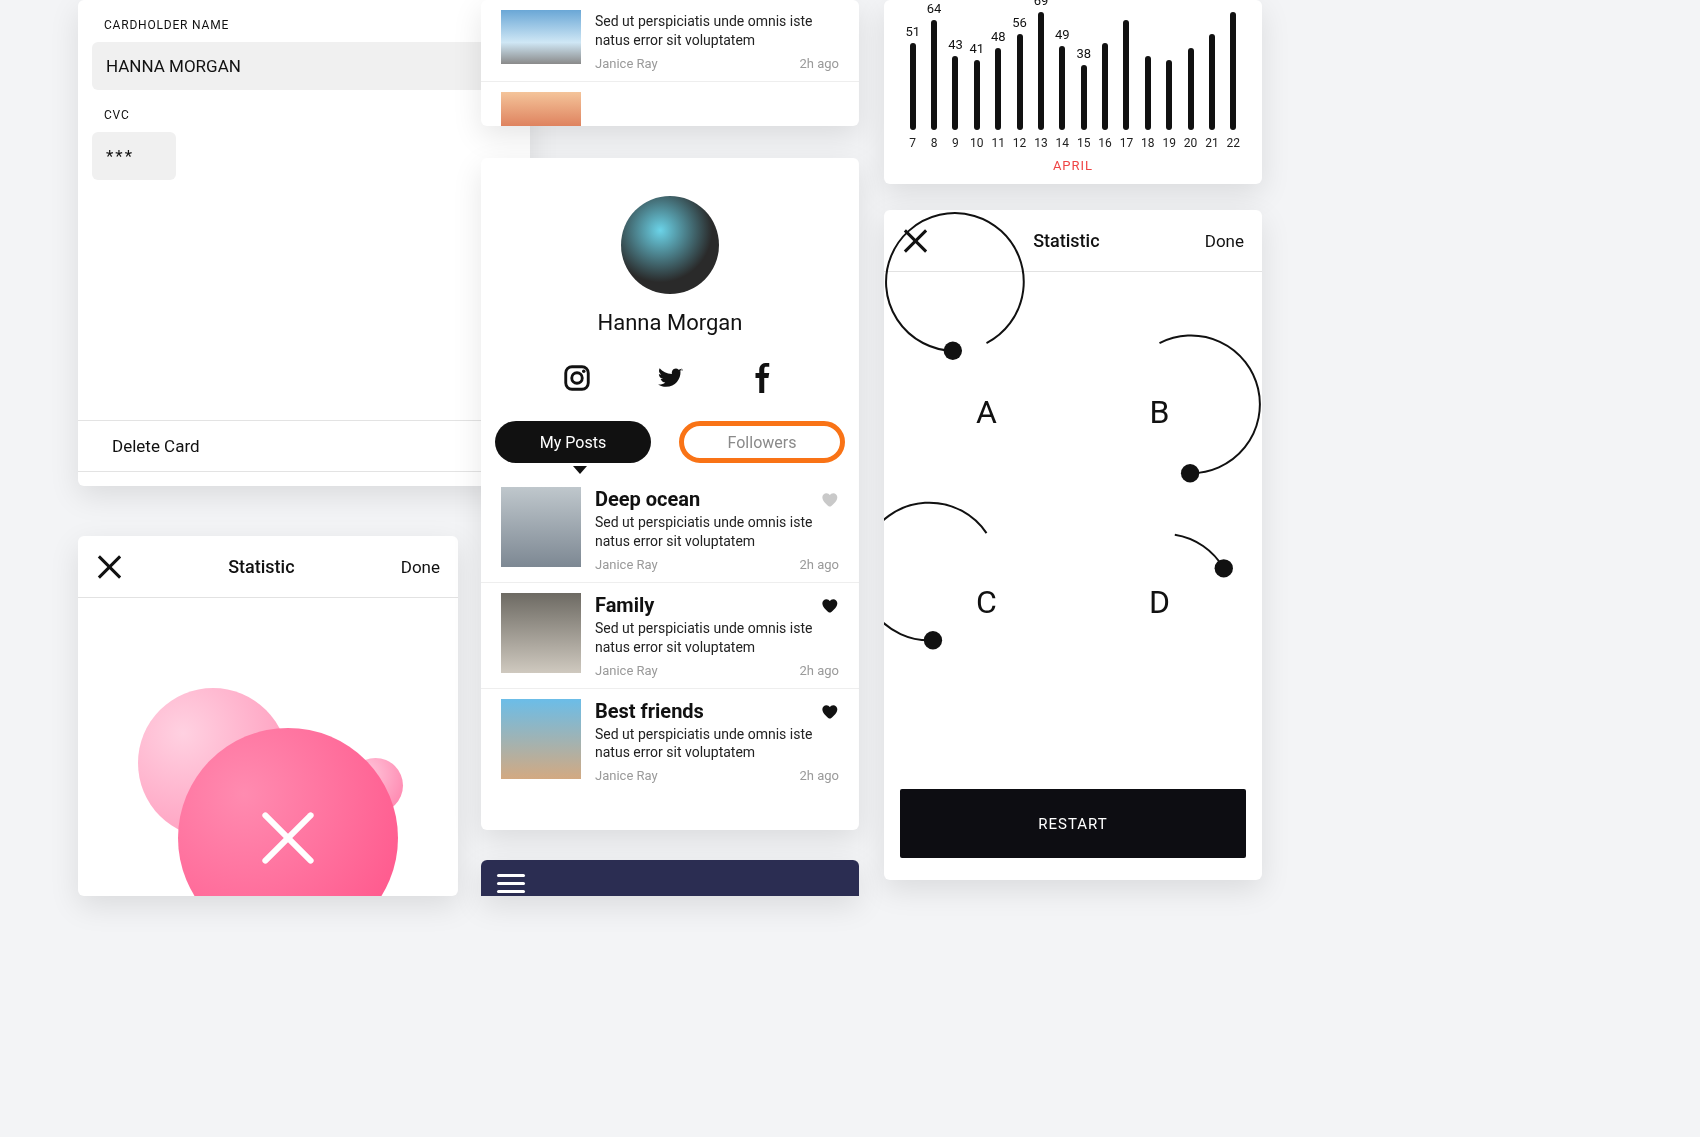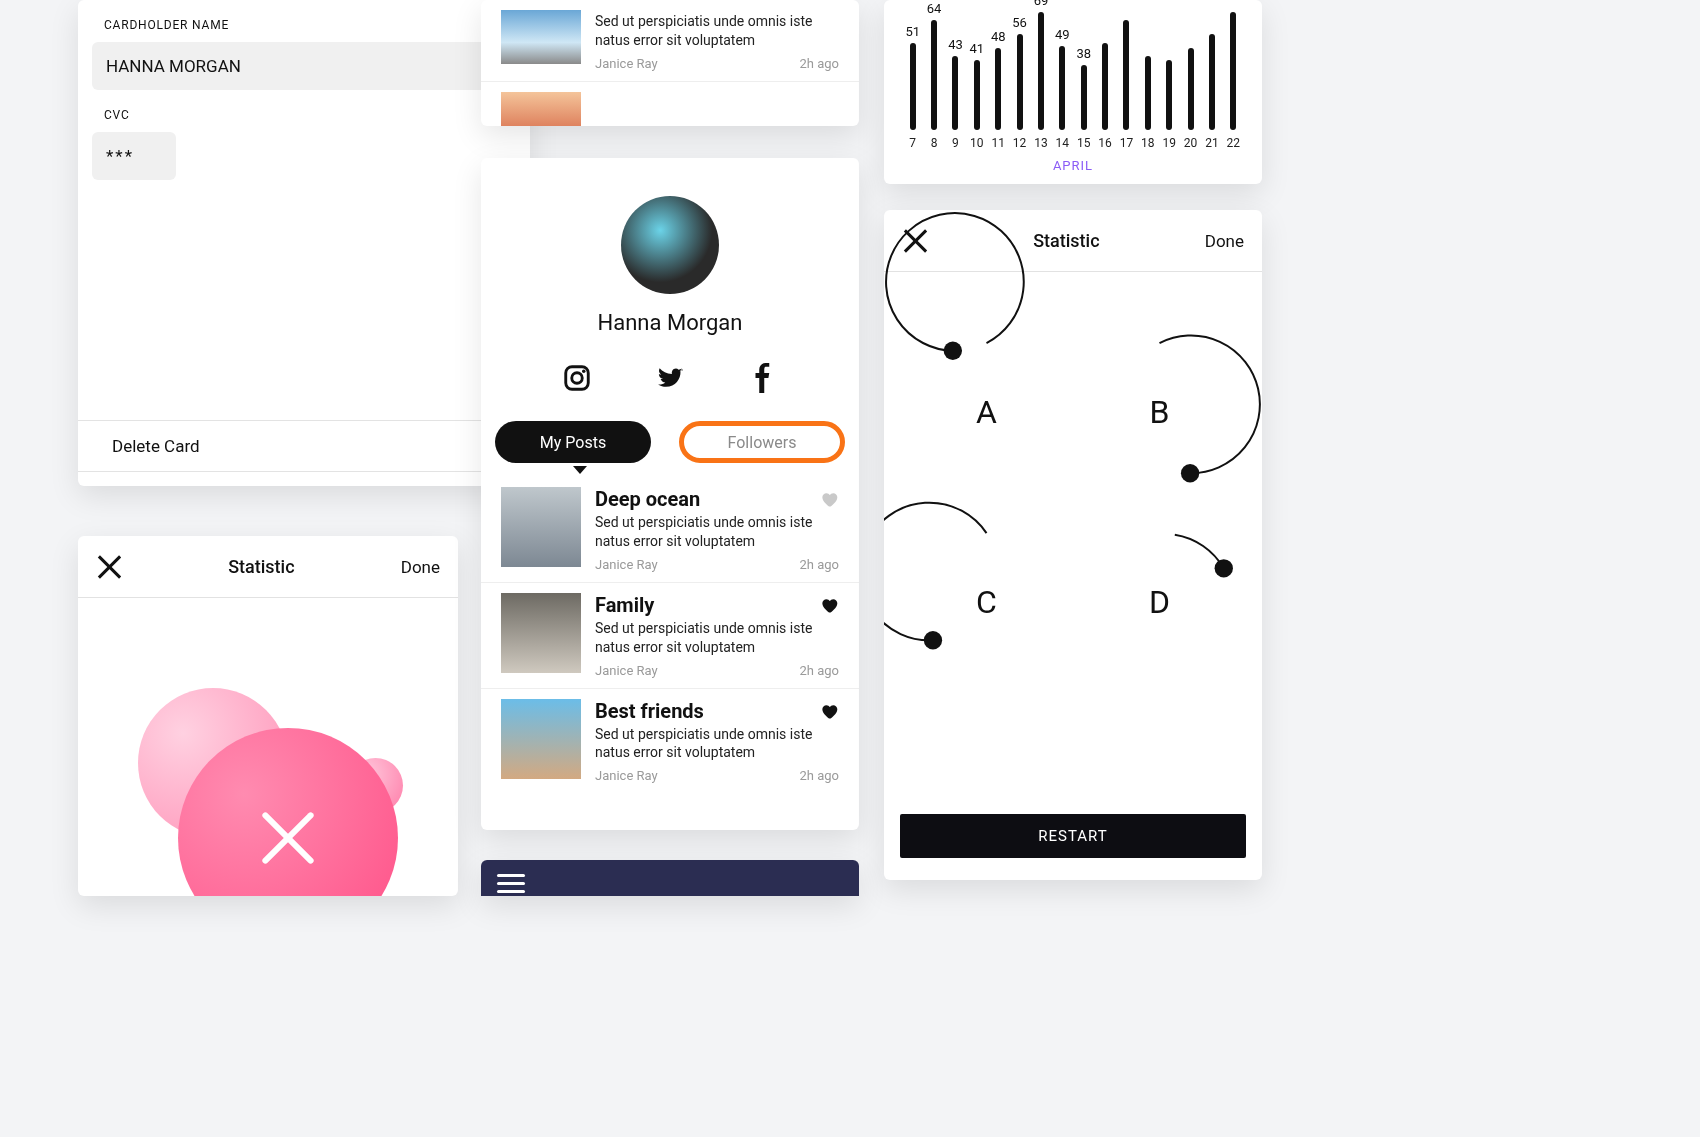--- a/index.html
+++ b/index.html
@@ -58,29 +58,29 @@
   .profile .feed-item .thumb { height: 80px; }
 
   
   .barchart { padding: 0 16px 10px; }
   .bc-stage { position: relative; height: 130px; display: flex; align-items: flex-end; justify-content: space-between; gap: 4px; padding: 0 4px; }
   .bc-col { flex: 1; display: flex; flex-direction: column; align-items: center; }
   .bc-val { font-size: 13px; margin-bottom: 4px; color:#111; }
   .bc-bar { width: 6px; background: #111; border-radius: 3px; }
   .bc-axis { display: flex; justify-content: space-between; padding: 6px 4px 0; gap: 4px; }
   .bc-axis span { flex: 1; text-align: center; font-size: 12px; color:#222; }
-  .bc-month { text-align: center; font-size: 13px; color: #8b5cf6; letter-spacing: 1px; margin-top: 8px; }
+  .bc-month { text-align: center; font-size: 13px; color: #ef4444; letter-spacing: 1px; margin-top: 8px; }
 
   
   .quiz-body { padding: 60px 26px 0; display: grid; grid-template-columns: 1fr 1fr; grid-template-rows: 1fr 1fr; gap: 30px 20px; }
   .qcell { position: relative; display:flex; align-items:center; justify-content:center; }
   .qletter { font-size: 32px; }
   .ring { position:absolute; inset:0; }
   .ring svg { width:100%; height:100%; overflow:visible; }
-  .restart { position:absolute; left:16px; right:16px; bottom:22px; background:#0d0d12; color:#fff; height:44px; border-radius:2px; display:flex; align-items:center; justify-content:center; letter-spacing:1px; font-size:15px; }
+  .restart { position:absolute; left:16px; right:16px; bottom:22px; background:#0d0d12; color:#fff; height:69px; border-radius:2px; display:flex; align-items:center; justify-content:center; letter-spacing:1px; font-size:15px; }
 
   
   .navfrag { background:#2b2d52; height: 84px; display:flex; align-items:flex-start; padding: 14px 16px; }
   .hamb { width:28px; display:flex; flex-direction:column; gap:5px; }
   .hamb span { height:3px; background:#fff; border-radius:2px; }
 
   
   .thumb.t1 { background: linear-gradient(180deg,#6aa7d6 0%, #cfe7f5 60%, #8a8a8a 100%); }
   .thumb.t2 { background: linear-gradient(180deg,#f4c49a 0%, #d25c3c 100%); }
   .thumb.t3 { background: linear-gradient(180deg,#bfc7cc 0%, #7d8893 100%); }

